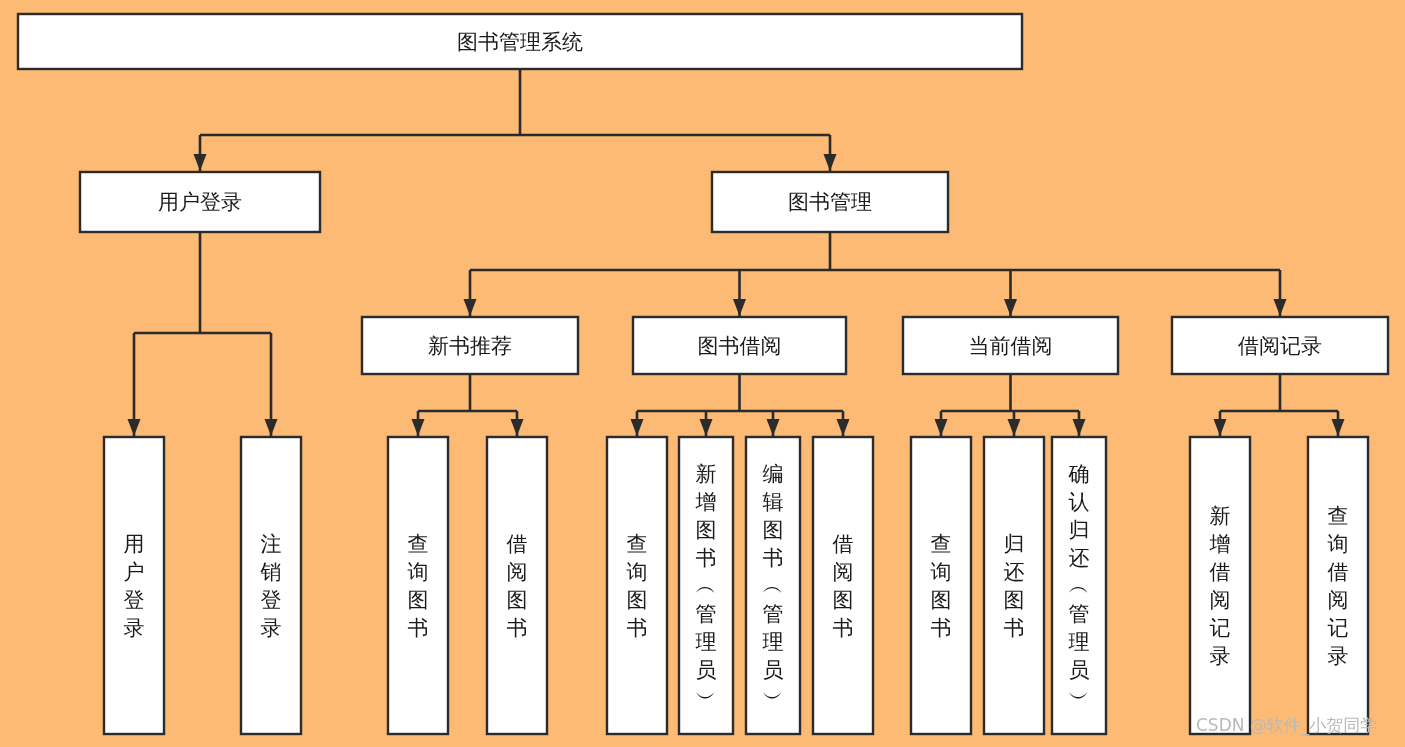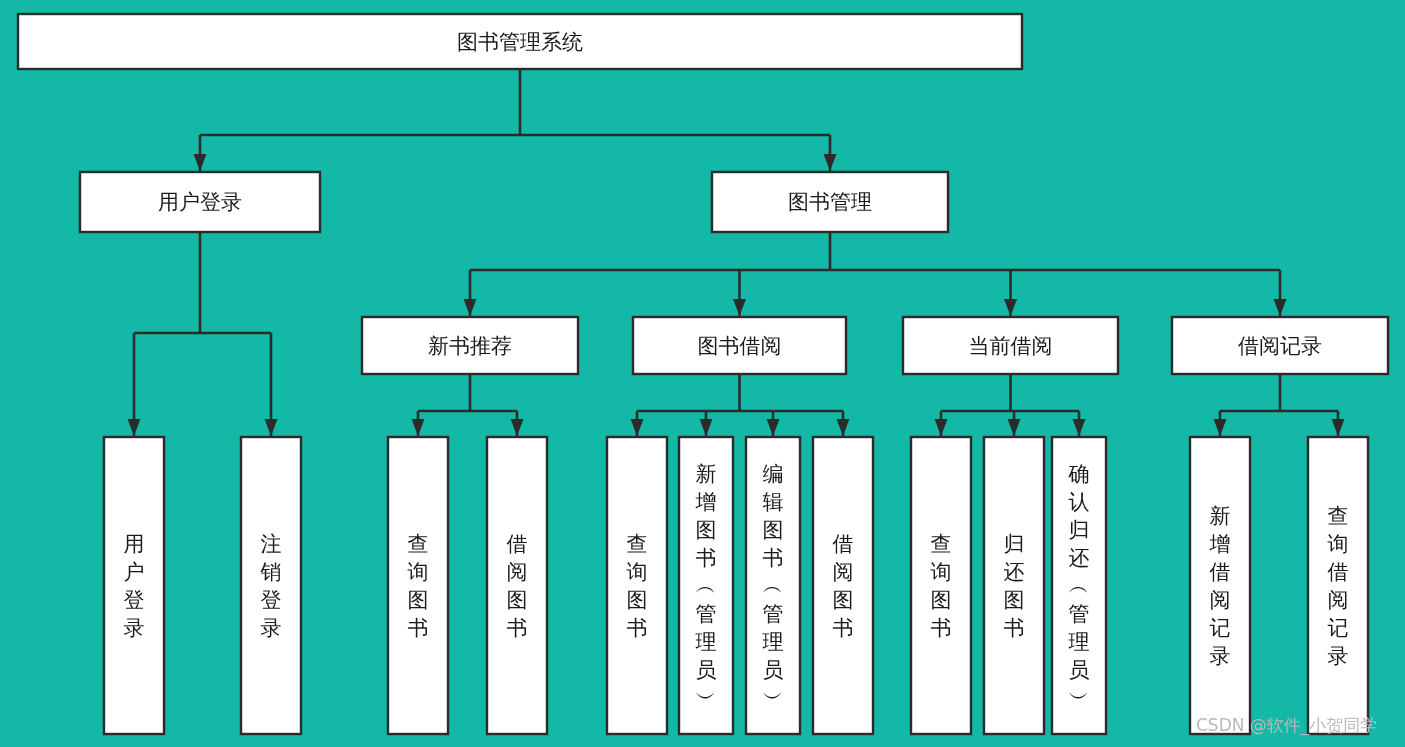--- a/index.html
+++ b/index.html
@@ -10,21 +10,21 @@
   body {
     width: 1405px;
     height: 747px;
     font-family: "DejaVu Sans", "Liberation Sans", sans-serif;
     overflow: hidden;
   }
   #diagram-root {
     position: relative;
     width: 1405px;
     height: 747px;
-    background: #14b8a6;
+    background: #fdba74;
   }
   svg#chart-svg {
     position: absolute;
     top: 0;
     left: 0;
     width: 1405px;
     height: 747px;
     display: block;
   }
   .node-box {

